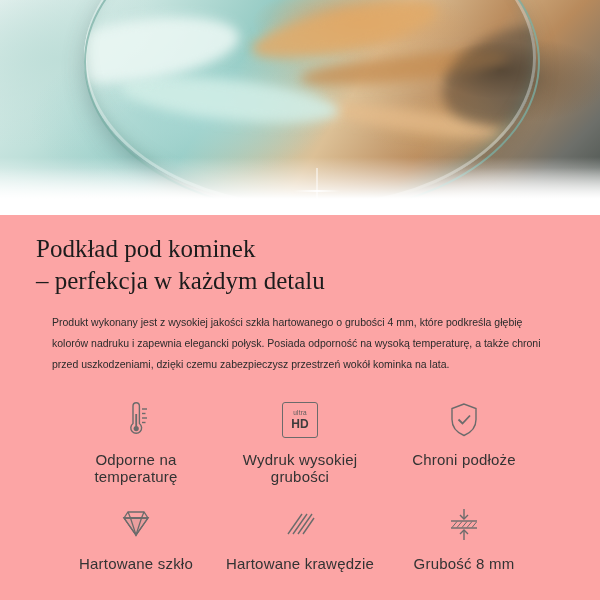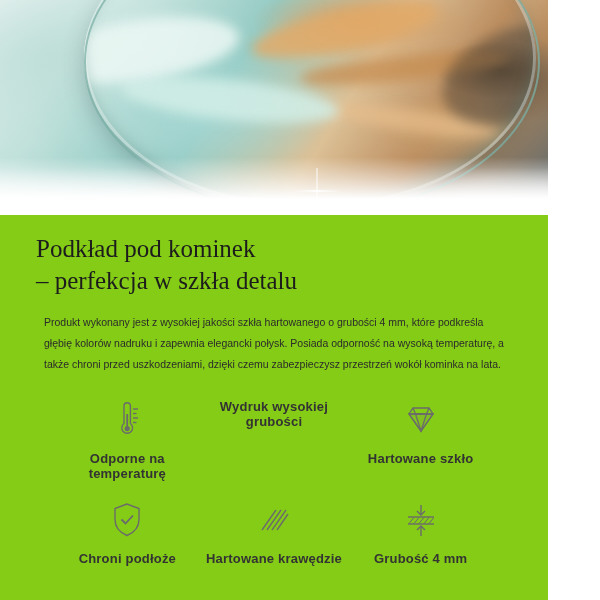--- a/index.html
+++ b/index.html
@@ -8,23 +8,23 @@
   }
   body {
     width: 600px;
     height: 600px;
     background: #ffffff;
     font-family: "Liberation Sans", sans-serif;
     overflow: hidden;
   }
   .page {
     position: relative;
-    width: 548px;
+    width: 600px;
     height: 600px;
-    background: #84cc16;
+    background: #fca5a5;
     overflow: hidden;
   }
 
   
   .hero {
     position: relative;
     width: 600px;
     height: 215px;
     overflow: hidden;
     background: #ffffff;
@@ -138,21 +138,21 @@
     line-height: 1.26;
     color: #1c1c1c;
     font-weight: 400;
     margin: 0 0 16px 0;
   }
   .headline .l2 { display: block; }
   .body-copy {
     font-size: 10.5px;
     line-height: 2.0;
     color: #2b2b2b;
-    margin: 8px;
+    margin: 16px;
     max-width: 538px;
   }
 
   
   .features {
     margin-top: 24px;
     display: grid;
     grid-template-columns: repeat(3, 1fr);
     grid-row-gap: 18px;
     padding: 0 18px;
@@ -164,24 +164,23 @@
     text-align: center;
   }
   .feature-icon {
     height: 42px;
     display: flex;
     align-items: center;
     justify-content: center;
     margin-bottom: 10px;
   }
   .feature-label {
-    font-size: 13px;
+    font-size: 15px;
     color: #333333;
     letter-spacing: 0.2px;
-    font-weight: bold;
   }
   .ultrahd-box {
     width: 34px;
     height: 34px;
     border: 1.5px solid #6b6b6b;
     border-radius: 3px;
     display: flex;
     flex-direction: column;
     align-items: center;
     justify-content: center;
@@ -218,21 +217,21 @@
       <div class="plate-rim"></div>
     </div>
     <div class="plate-edge"></div>
     <div class="sparkle"></div>
     <div class="hero-fade"></div>
   </div>
 
   <div class="content">
     <h1 class="headline">
       <span class="l1">Podkład pod kominek</span>
-      <span class="l2">– perfekcja w szkła detalu</span>
+      <span class="l2">– perfekcja w każdym detalu</span>
     </h1>
     <p class="body-copy">Produkt wykonany jest z wysokiej jakości szkła hartowanego o grubości 4 mm, które podkreśla głębię kolorów nadruku i zapewnia elegancki połysk. Posiada odporność na wysoką temperaturę, a także chroni przed uszkodzeniami, dzięki czemu zabezpieczysz przestrzeń wokół kominka na lata.</p>
 
     <div class="features">
 
       <div class="feature">
         <div class="feature-icon">
           <svg width="36" height="40" viewBox="0 0 36 40" fill="none" stroke="#6b6b6b" stroke-width="1.4">
             <path d="M15 6a3.2 3.2 0 0 1 6.4 0v17.5a5.4 5.4 0 1 1-6.4 0z"></path>
             <circle cx="18.2" cy="28.6" r="2.6" fill="#6b6b6b" stroke="none"></circle>
@@ -240,44 +239,50 @@
             <line x1="24" y1="9" x2="29" y2="9"></line>
             <line x1="24" y1="13.5" x2="27.5" y2="13.5"></line>
             <line x1="24" y1="18" x2="29" y2="18"></line>
             <line x1="24" y1="22.5" x2="27.5" y2="22.5"></line>
           </svg>
         </div>
         <div class="feature-label">Odporne na temperaturę</div>
       </div>
 
       <div class="feature">
+        <div class="feature-icon">
+          <div class="ultrahd-box">
+            <span class="u1">ultra</span>
+            <span class="u2">HD</span>
+          </div>
+        </div>
         <div class="feature-label">Wydruk wysokiej grubości</div>
+      </div>
+
+      <div class="feature">
+        <div class="feature-icon">
+          <svg width="34" height="40" viewBox="0 0 34 40" fill="none" stroke="#6b6b6b" stroke-width="1.4">
+            <path d="M17 4 5 8.5v11c0 8 5.2 13.2 12 16 6.8-2.8 12-8 12-16v-11z"></path>
+            <path d="M11.5 19.5l4 4 7.5-8" stroke-width="1.8"></path>
+          </svg>
+        </div>
+        <div class="feature-label">Chroni podłoże</div>
       </div>
 
       <div class="feature">
         <div class="feature-icon">
           <svg width="38" height="34" viewBox="0 0 38 34" fill="none" stroke="#6b6b6b" stroke-width="1.3">
             <path d="M7 11h24l-12 17z" fill="#6b6b6b" fill-opacity="0.12"></path>
             <path d="M7 11l4-6h16l4 6"></path>
             <path d="M7 11h24l-12 17z"></path>
             <path d="M11 5l2.5 6L19 28l5.5-17L27 5"></path>
             <path d="M13.5 11h11"></path>
           </svg>
         </div>
         <div class="feature-label">Hartowane szkło</div>
-      </div>
-
-      <div class="feature">
-        <div class="feature-icon">
-          <svg width="34" height="40" viewBox="0 0 34 40" fill="none" stroke="#6b6b6b" stroke-width="1.4">
-            <path d="M17 4 5 8.5v11c0 8 5.2 13.2 12 16 6.8-2.8 12-8 12-16v-11z"></path>
-            <path d="M11.5 19.5l4 4 7.5-8" stroke-width="1.8"></path>
-          </svg>
-        </div>
-        <div class="feature-label">Chroni podłoże</div>
       </div>
 
       <div class="feature">
         <div class="feature-icon">
           <svg width="34" height="32" viewBox="0 0 34 32" fill="none" stroke="#6b6b6b" stroke-width="1.4">
             <path d="M5 26L19 6"></path>
             <path d="M10 26L24 6"></path>
             <path d="M15 26L29 6"></path>
             <path d="M20 26L31 10"></path>
           </svg>
@@ -290,18 +295,18 @@
           <svg width="38" height="36" viewBox="0 0 38 36" fill="none" stroke="#6b6b6b" stroke-width="1.4">
             <line x1="19" y1="3" x2="19" y2="12"></line>
             <path d="M15 9l4 4 4-4"></path>
             <line x1="6" y1="15" x2="32" y2="15"></line>
             <line x1="6" y1="22" x2="32" y2="22"></line>
             <path d="M7 21.5l5-6M12 21.5l5-6M17 21.5l5-6M22 21.5l5-6M27 21.5l4.5-5.5" stroke-width="1"></path>
             <line x1="19" y1="34" x2="19" y2="25"></line>
             <path d="M15 28l4-4 4 4"></path>
           </svg>
         </div>
-        <div class="feature-label">Grubość 4 mm</div>
+        <div class="feature-label">Grubość 8 mm</div>
       </div>
 
     </div>
   </div>
 </div>
 
 </body></html>

